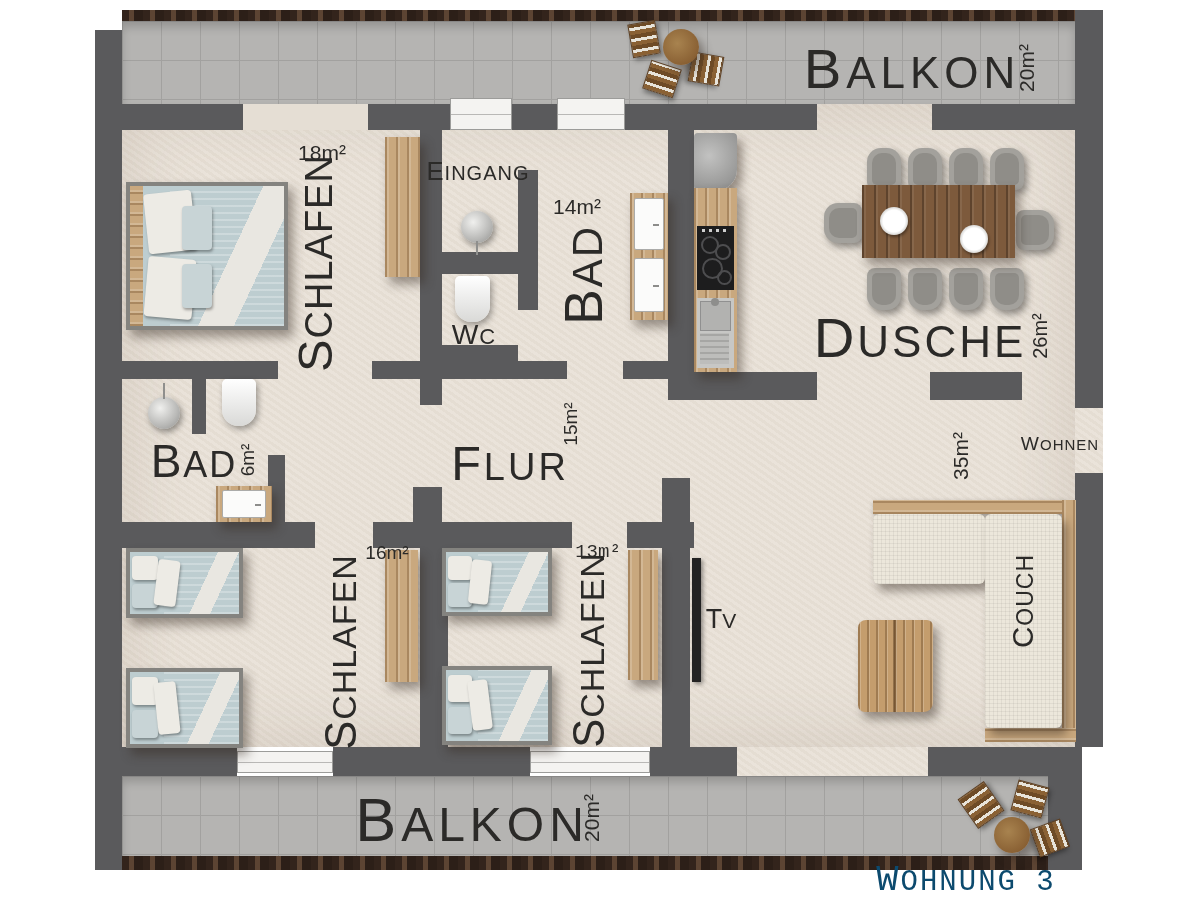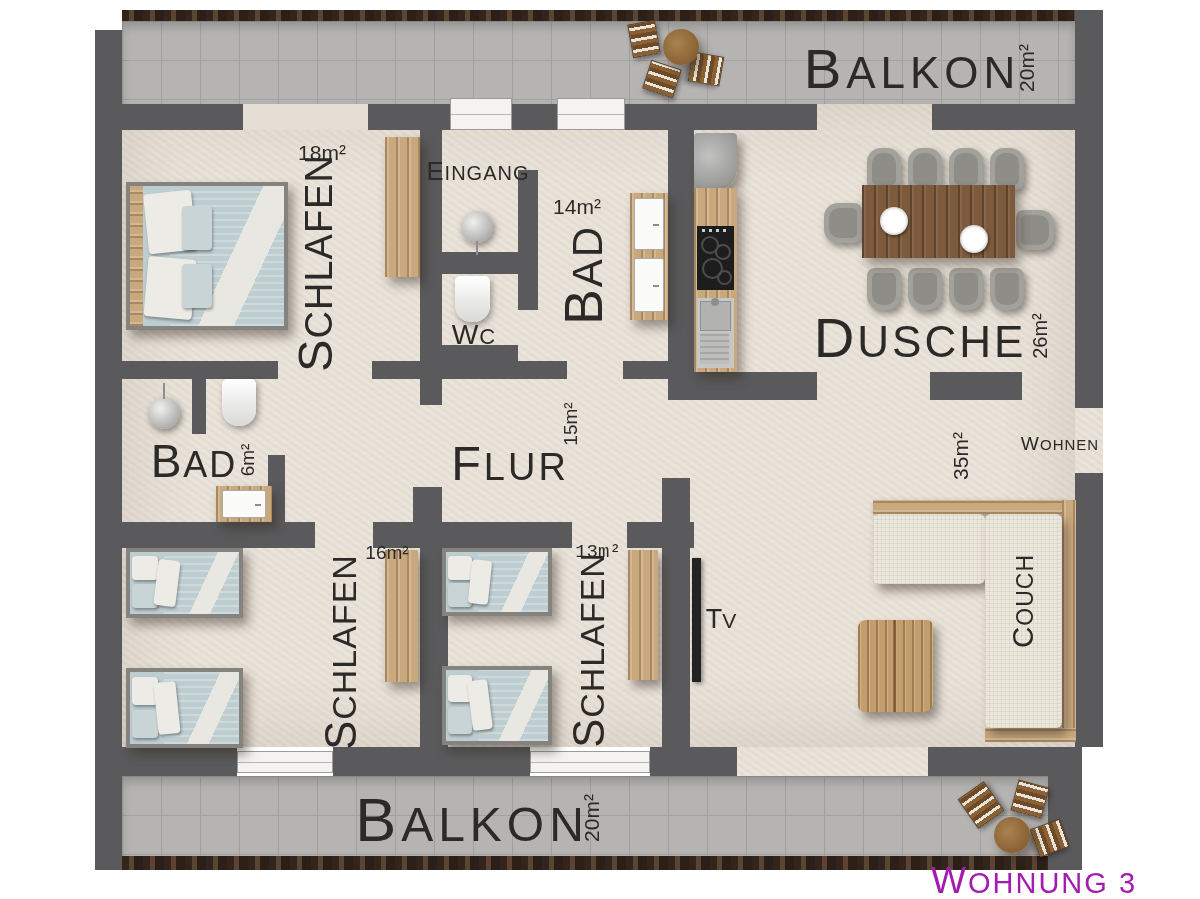--- a/index.html
+++ b/index.html
@@ -258,15 +258,15 @@
 
   <div class="lbl" style="left:598px;top:552px;font-size:19px;font-family:Liberation Mono, monospace;">13m²</div>
   <div class="lbl v room" style="left:590px;top:650px;font-size:34px;letter-spacing:1px;">SCHLAFEN</div>
 
   <div class="lbl room" style="left:472px;top:820px;font-size:48px;letter-spacing:5px;">BALKON</div>
   <div class="lbl v" style="left:591px;top:818px;font-size:21px;">20m²</div>
 
   <div class="lbl v room" style="left:1023px;top:601px;font-size:23px;letter-spacing:1px;">COUCH</div>
   <div class="lbl room" style="left:721px;top:619px;font-size:21px;">TV</div>
 
-  <div class="lbl room" style="left:1034px;top:881px;font-size:29px;letter-spacing:2px;color:#a21caf;">WOHNUNG 3</div>
+  <div class="lbl room" style="left:966px;top:881px;font-size:29px;letter-spacing:2px;color:#0c4a6e;font-family:Liberation Mono, monospace;">WOHNUNG 3</div>
 
 </div>
 
 </body></html>

